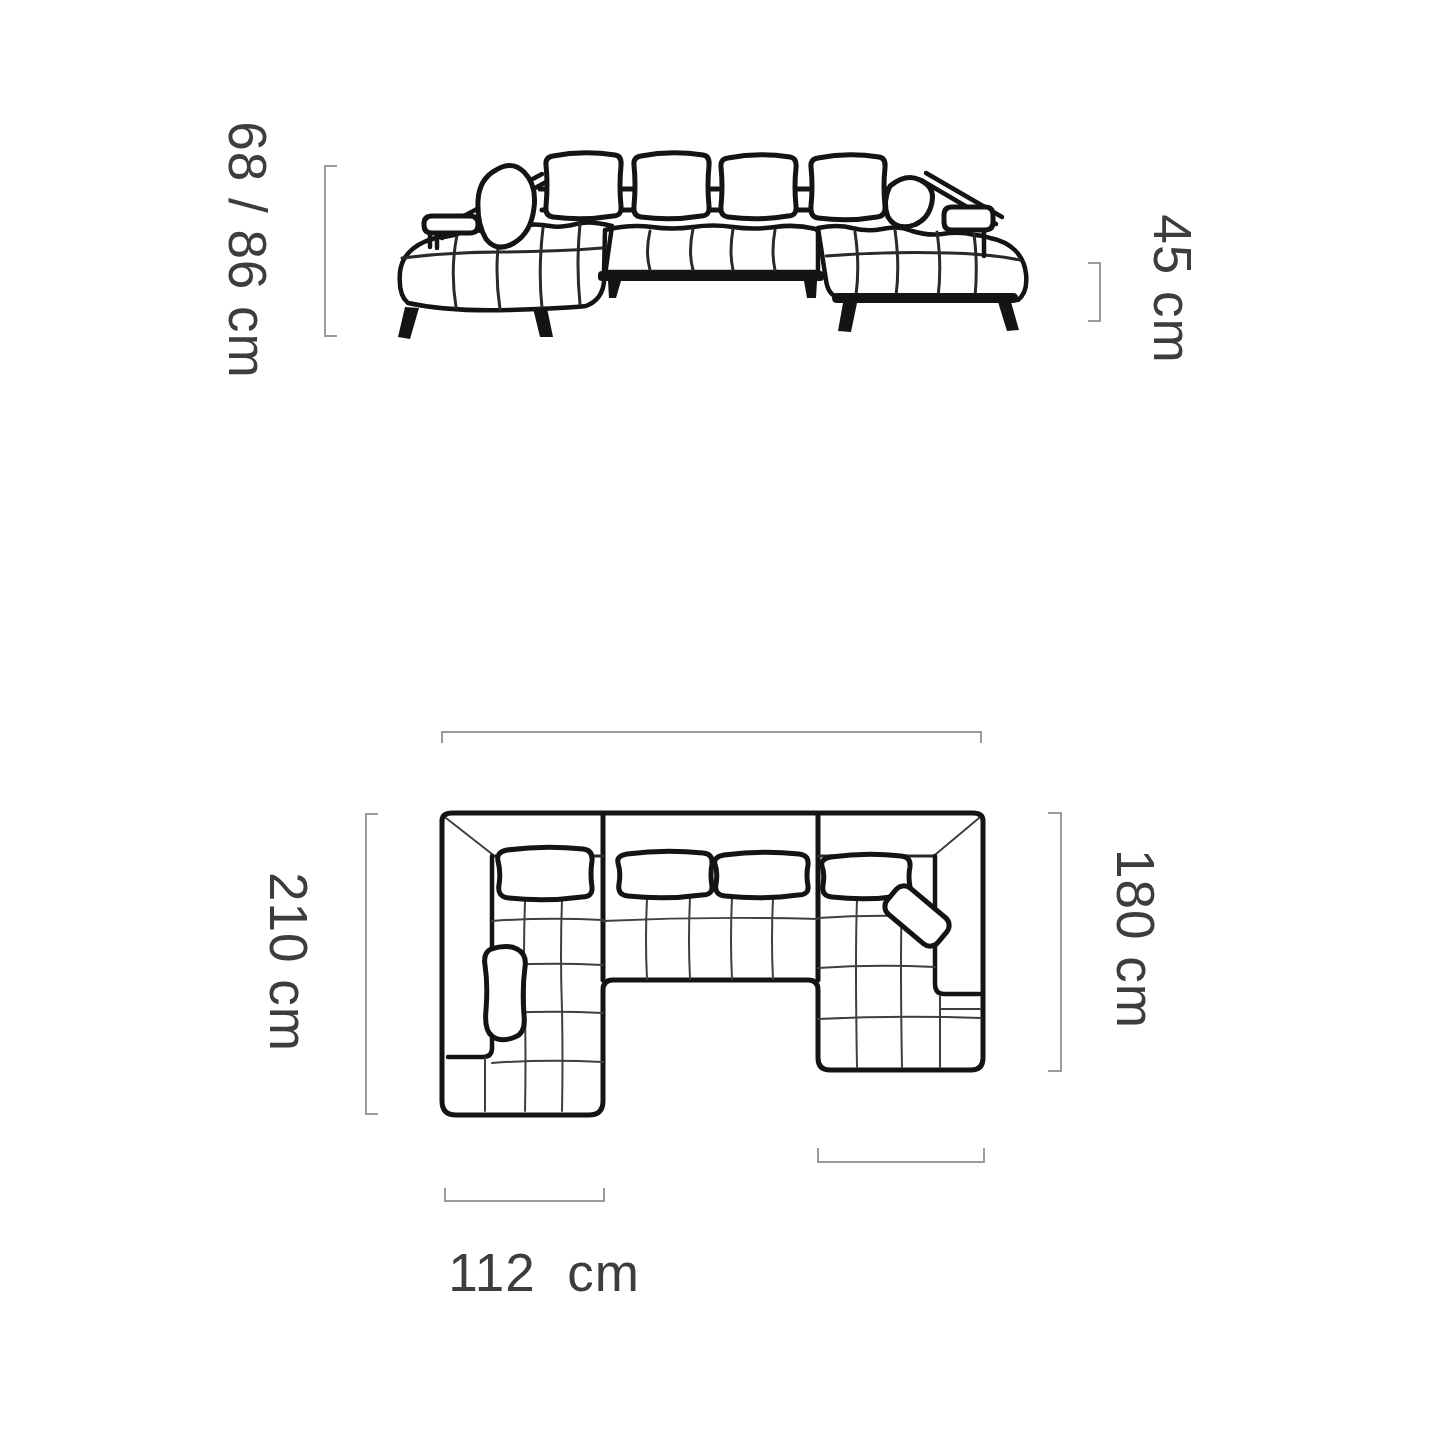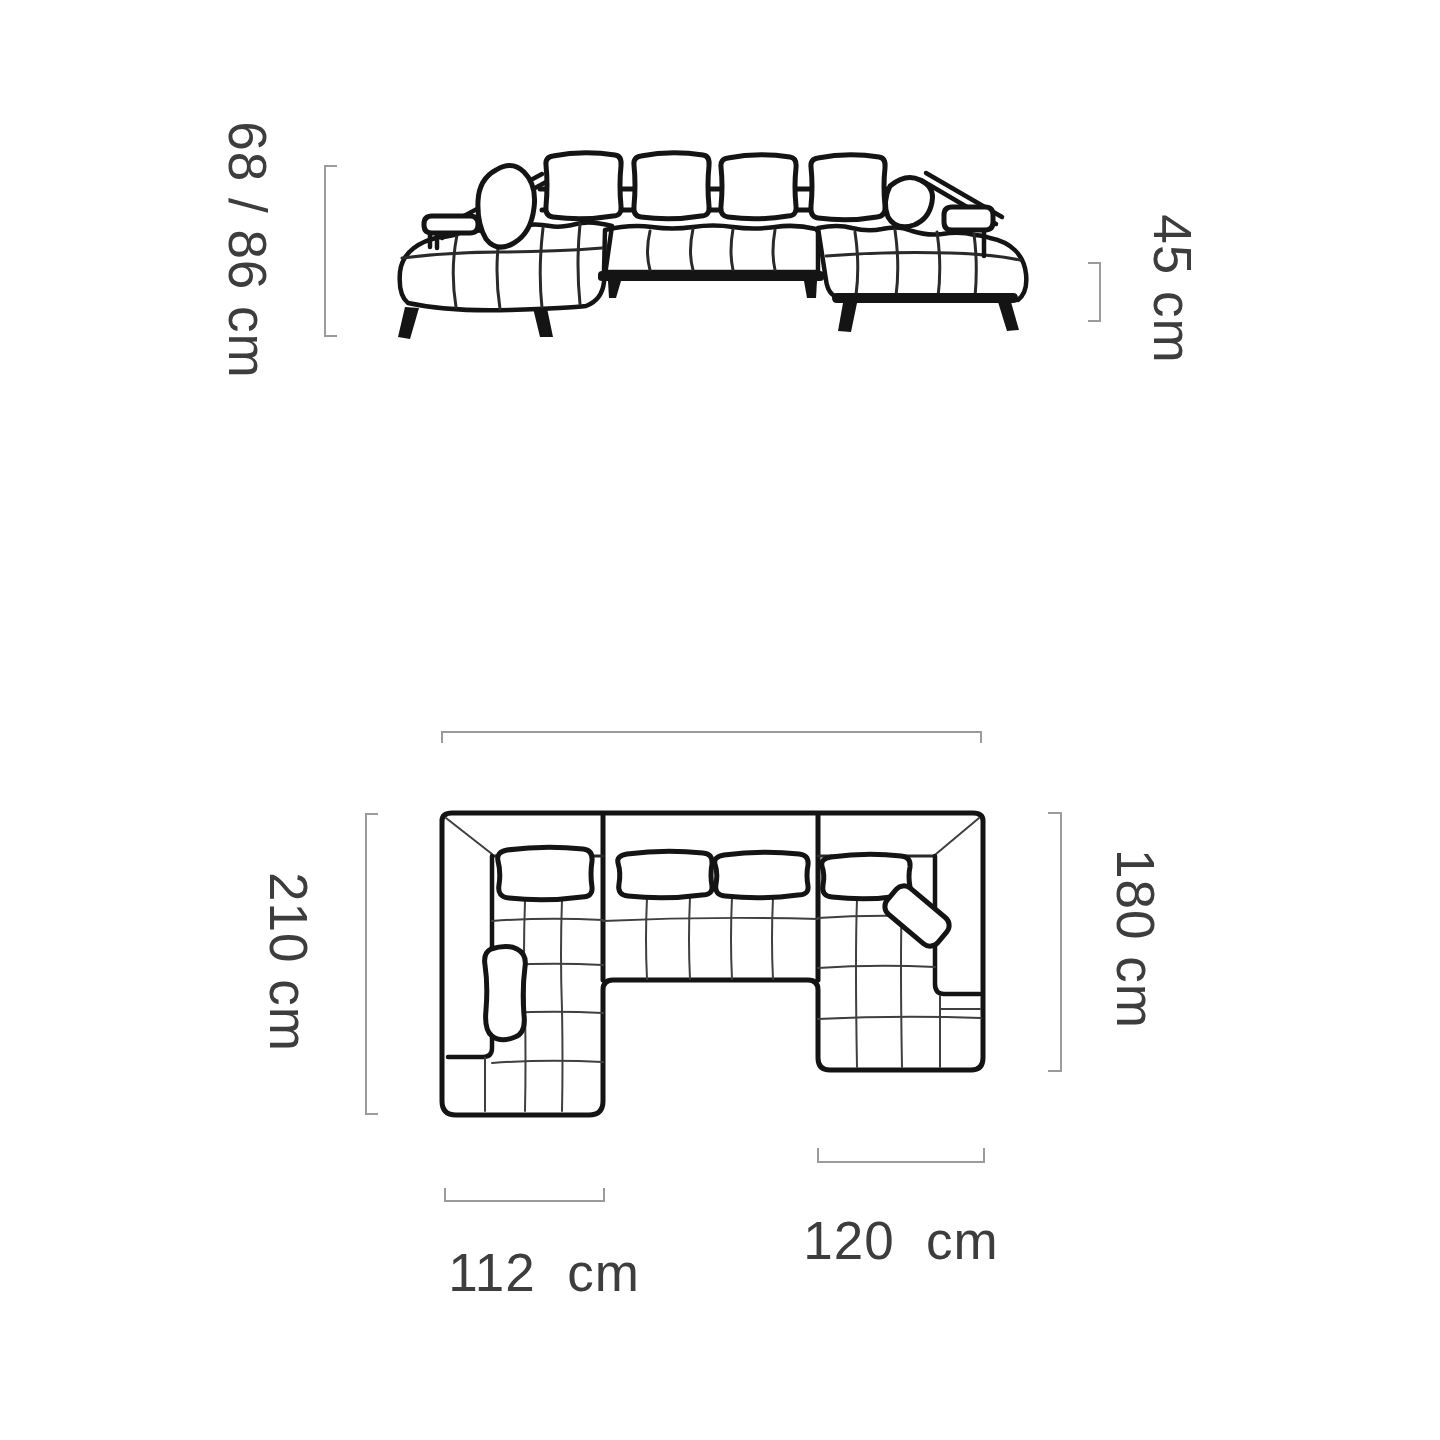--- a/index.html
+++ b/index.html
@@ -155,15 +155,14 @@
 
   <div class="bracket open-down" style="left:441px;top:731px;width:541px;height:12px"></div>
   <div class="bracket open-right" style="left:365px;top:813px;width:13px;height:302px"></div>
   <div class="bracket open-left" style="left:1048px;top:812px;width:14px;height:260px"></div>
   <div class="bracket open-up" style="left:444px;top:1188px;width:161px;height:14px"></div>
   <div class="bracket open-up" style="left:817px;top:1148px;width:168px;height:15px"></div>
 
   <div class="dim-label vertical" style="left:288px;top:962px">210 cm</div>
   <div class="dim-label vertical" style="left:1135px;top:939px">180 cm</div>
   <div class="dim-label" style="left:544px;top:1272px">112  cm</div>
-  <div class="dim-label" style="left:901px;top:1240px">120  cm</div>
 
 </div>
 
 </body></html>

